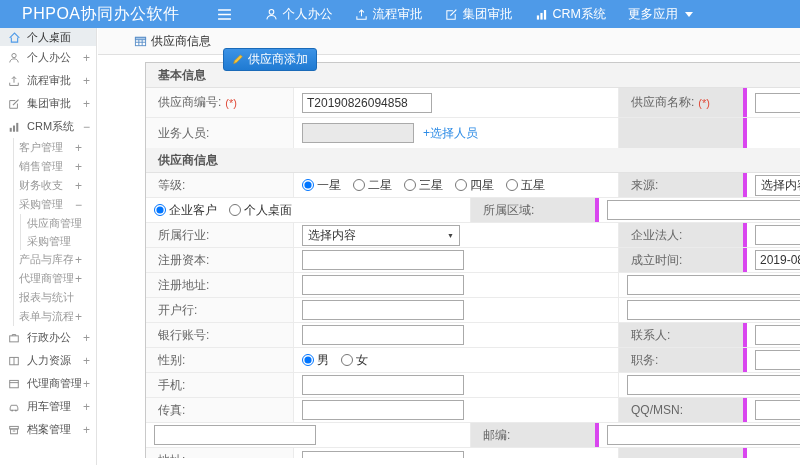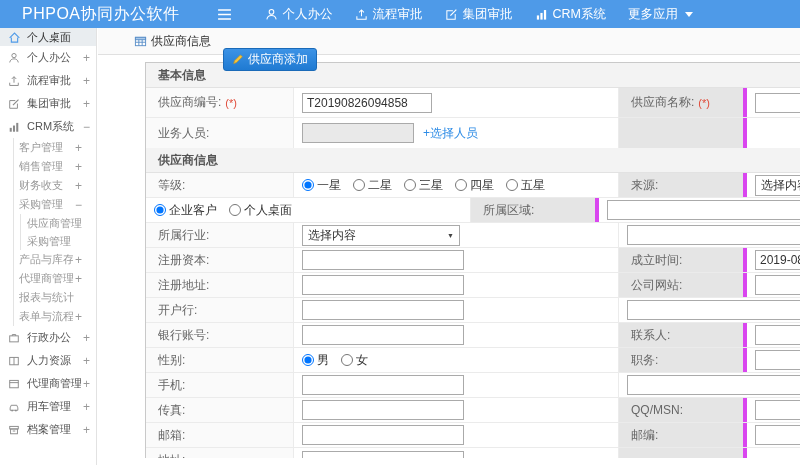--- a/index.html
+++ b/index.html
@@ -400,20 +400,23 @@
         <div class="frow">
           <div class="cl c1">
               <span>所属行业:</span>
             </div>
           <div class="cf c2">
             <div class="sel w-std">
               <span>选择内容</span>
               <span class="arr">▼</span>
             </div>
           </div>
+          <div class="cl c3">
+              <span>企业法人:</span>
+            </div>
           <div class="cf c4">
               <input class="inp w-right" type="text" style="">
             </div>
         </div>
 
         <div class="frow">
           <div class="cl c1">
               <span>注册资本:</span>
             </div>
           <div class="cf c2">
@@ -426,23 +429,20 @@
               <input class="inp w-right" type="text" value="2019-08-26" style="">
             </div>
         </div>
 
         <div class="frow">
           <div class="cl c1">
               <span>注册地址:</span>
             </div>
           <div class="cf c2">
               <input class="inp w-std" type="text" style="">
-            </div>
-          <div class="cl c3">
-              <span>公司网站:</span>
             </div>
           <div class="cf c4">
               <input class="inp w-right" type="text" style="">
             </div>
         </div>
 
         <div class="frow">
           <div class="cl c1">
               <span>开户行:</span>
             </div>
@@ -512,23 +512,20 @@
             </div>
           <div class="cl c3">
               <span>QQ/MSN:</span>
             </div>
           <div class="cf c4">
               <input class="inp w-right" type="text" style="">
             </div>
         </div>
 
         <div class="frow">
-          <div class="cl c1">
-              <span>邮箱:</span>
-            </div>
           <div class="cf c2">
               <input class="inp w-std" type="text" style="">
             </div>
           <div class="cl c3">
               <span>邮编:</span>
             </div>
           <div class="cf c4">
               <input class="inp w-right" type="text" style="">
             </div>
         </div>

